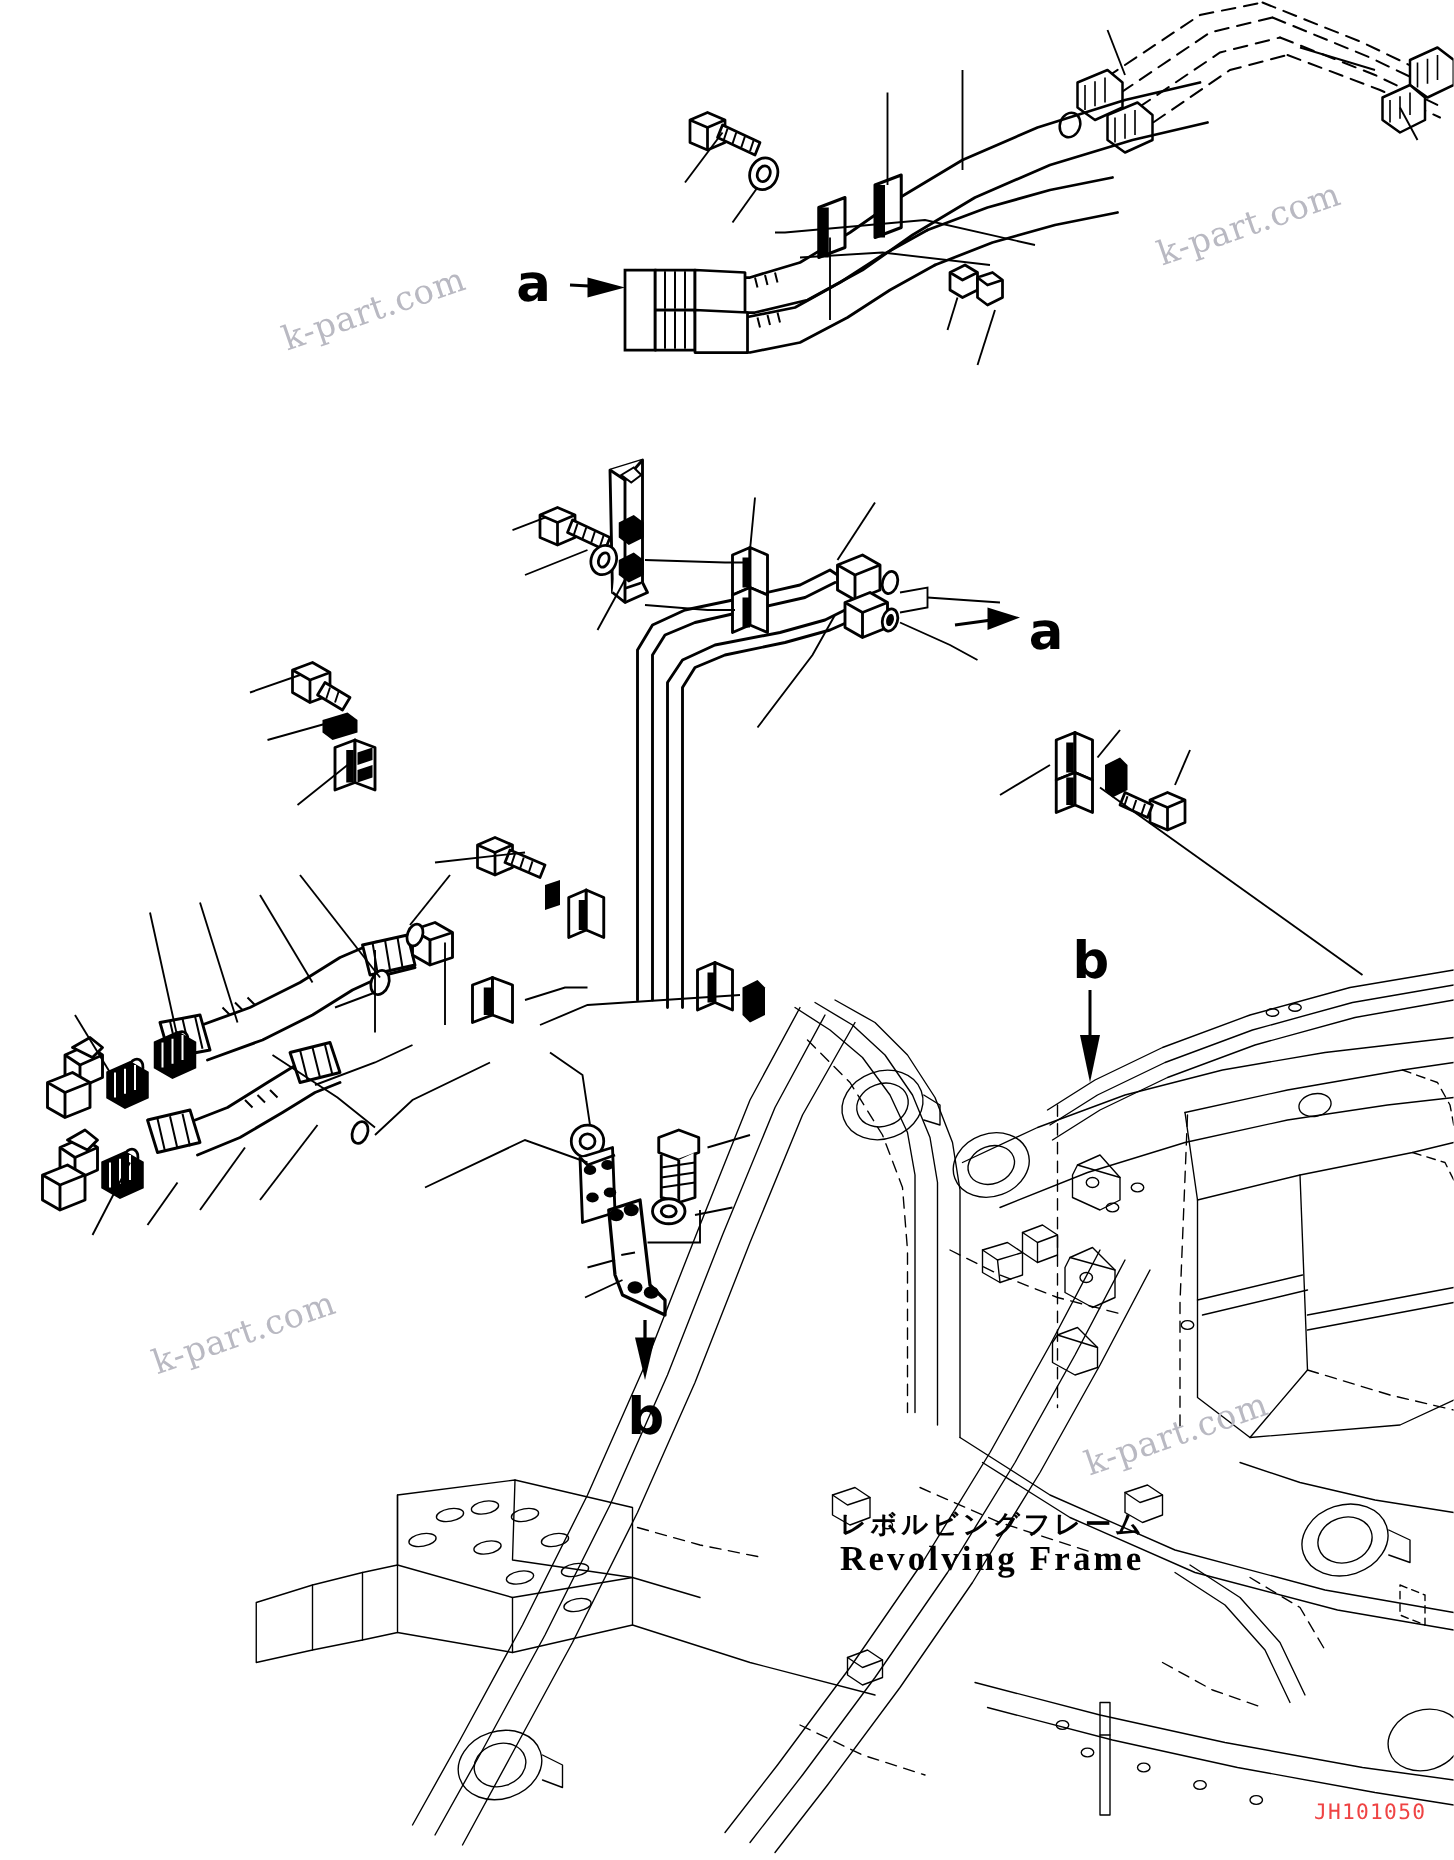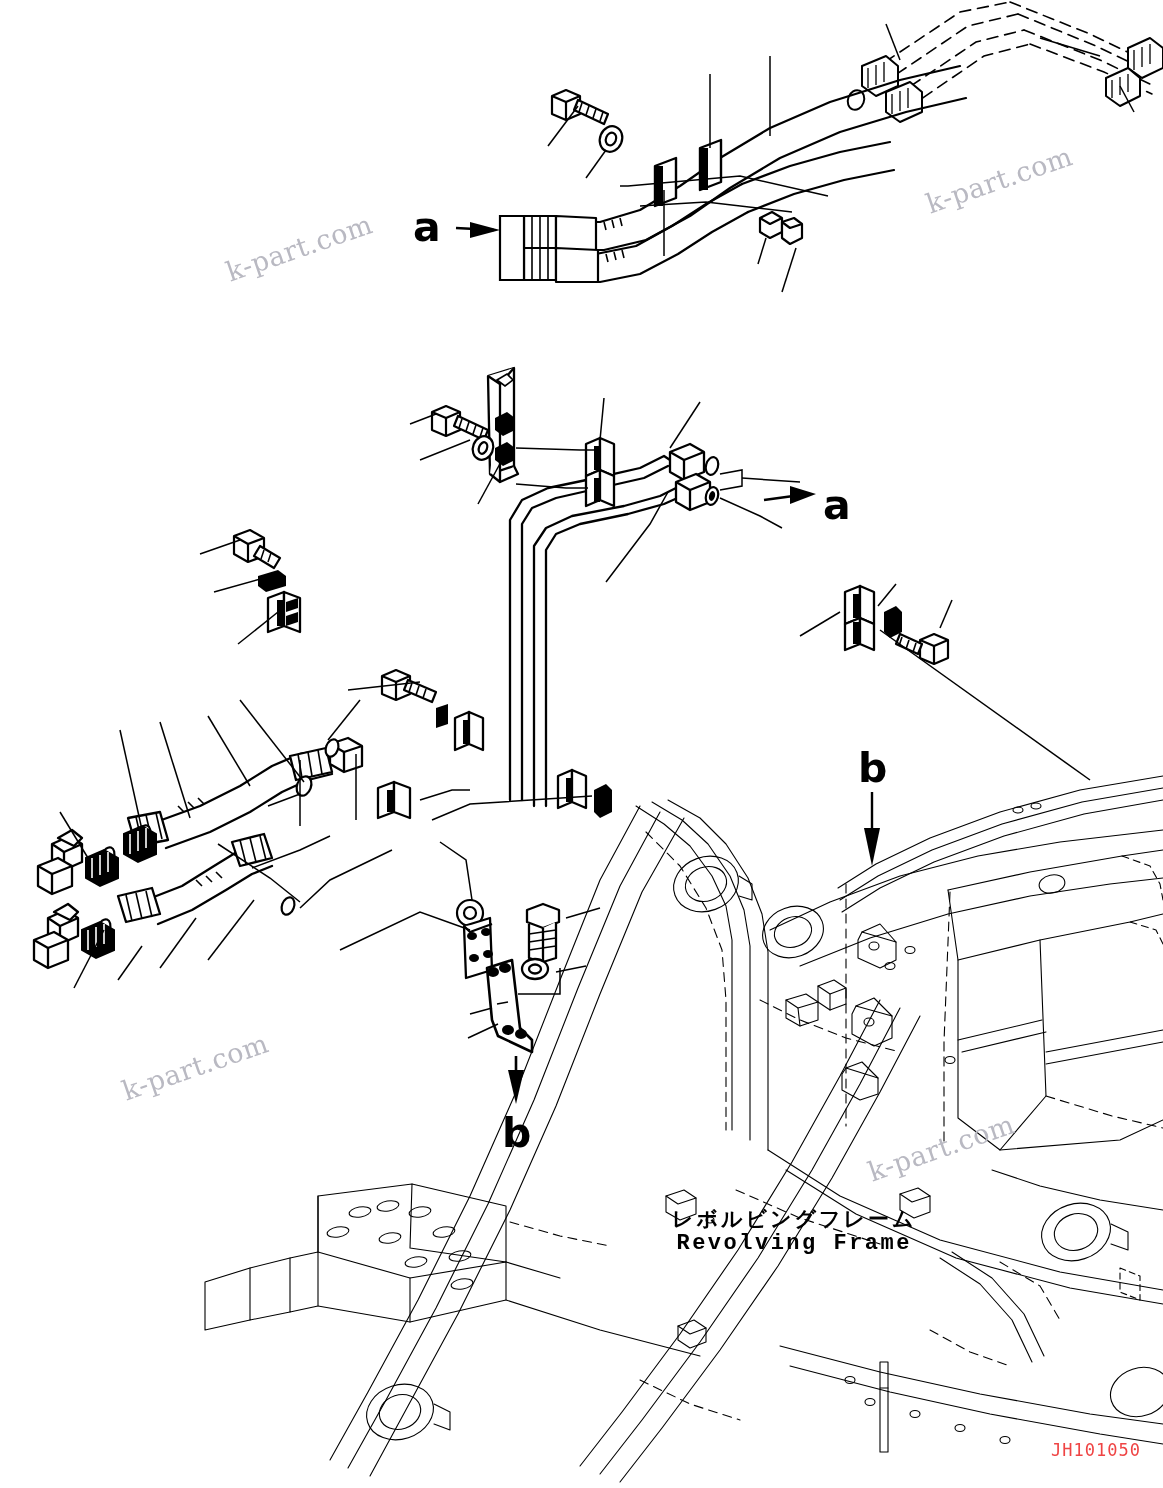--- a/index.html
+++ b/index.html
@@ -37,34 +37,33 @@
   .callout {
     position: absolute;
     font-family: "DejaVu Sans", sans-serif;
     font-weight: 700;
     font-size: 41px;
     color: #000;
     line-height: 1;
   }
   .framelbl {
     position: absolute;
-    text-align: center;
     color: #000;
     line-height: 1.12;
     white-space: nowrap;
   }
   .framelbl .jp {
     font-family: "DejaVu Sans", sans-serif;
     font-size: 21px;
     letter-spacing: 3px;
     font-weight: 700;
   }
   .framelbl .en {
-    font-family: Liberation Mono, monospace;
-    font-size: 22px;
+    font-family: Liberation Serif, serif;
+    font-size: 28px;
     letter-spacing: 2.5px;
     font-weight: 700;
   }
   #drawing-number {
     position: absolute;
     right: 22px;
     bottom: 28px;
     font-family: "DejaVu Sans Mono", monospace;
     font-size: 17px;
     letter-spacing: 1px;

